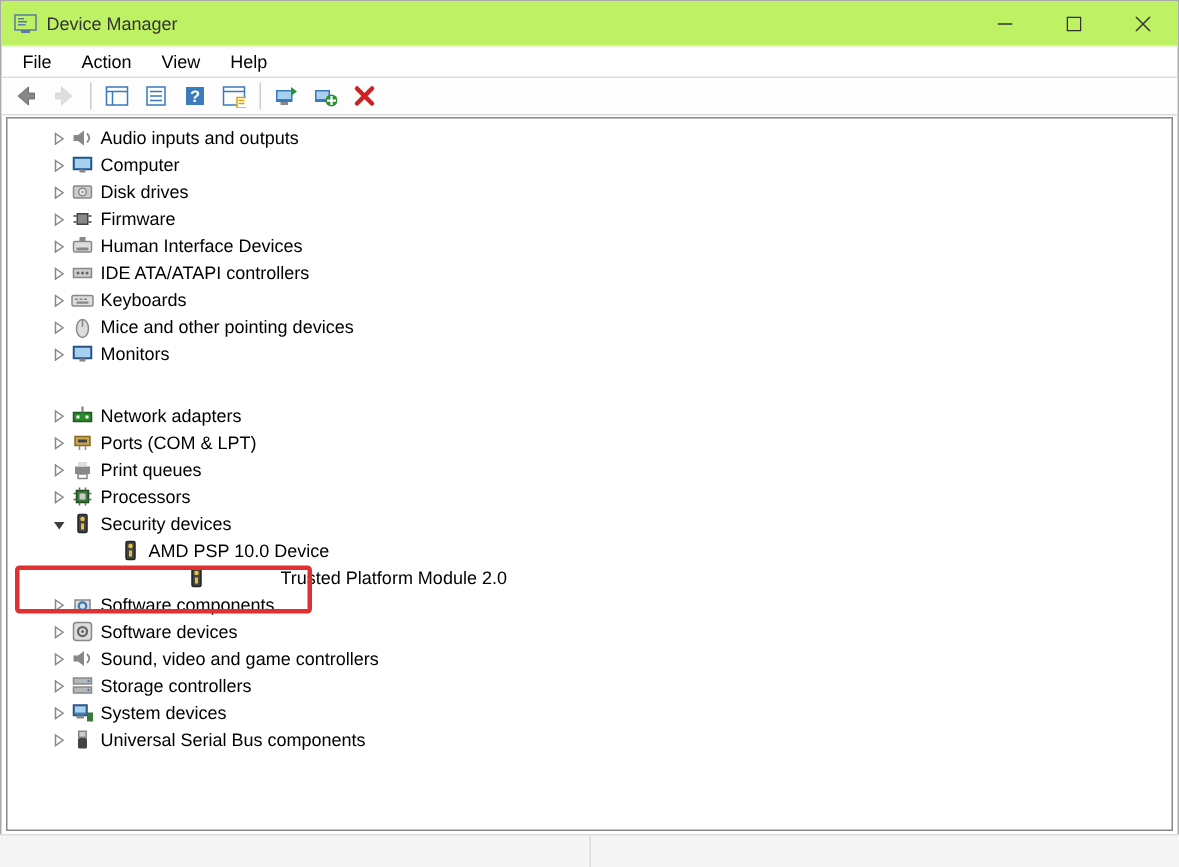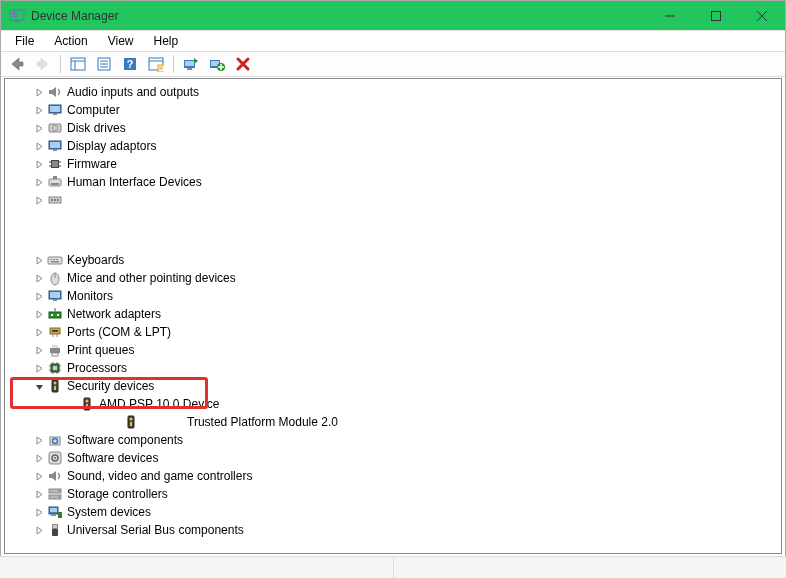--- a/index.html
+++ b/index.html
@@ -1,17 +1,17 @@
 <!DOCTYPE html>
 <html><head>
 <meta charset="utf-8">
 <style>
 * { box-sizing: border-box; margin: 0; padding: 0; }
 body { font-family: "Segoe UI", Tahoma, sans-serif; font-size: 12px; background: #fff; width: 786px; height: 578px; overflow: hidden; border: 1px solid #aaa; }
-.titlebar { height: 30px; display: flex; align-items: center; padding: 0 0 0 8px; background: #22c55e; border-bottom: 1px solid #e5e5e5; }
+.titlebar { height: 30px; display: flex; align-items: center; padding: 0 0 0 8px; background: #bef264; border-bottom: 1px solid #e5e5e5; }
 .titlebar .ticon { width: 16px; height: 16px; margin-right: 6px; }
 .titlebar .title { color: #333; flex: 1; }
 .winbtns { display: flex; height: 100%; }
 .winbtn { width: 46px; display: flex; align-items: center; justify-content: center; color: #555; }
 .winbtn svg { width: 10px; height: 10px; }
 .menubar { height: 20px; display: flex; align-items: center; padding: 0 6px; gap: 4px; }
 .menuitem { padding: 1px 8px; }
 .toolbar { height: 26px; border-top: 1px solid #ddd; border-bottom: 1px solid #ddd; display: flex; align-items: center; padding: 0 4px; gap: 2px; background: #fdfdfd; }
 .tbtn { width: 24px; height: 22px; display: flex; align-items: center; justify-content: center; border: 1px solid transparent; }
 .tbtn svg { width: 16px; height: 16px; }
@@ -171,33 +171,20 @@
         </svg></span>
       <span class="label">Disk drives</span>
     </div>
     <div class="node" style="padding-left: 28px;">
       <span class="arrow">
         <svg viewBox="0 0 9 9">
           <path d="M2 1 L7 4.5 L2 8 Z" fill="none" stroke="#888" stroke-width="1"></path>
         </svg>
       </span>
       <span class="dicon"><svg viewBox="0 0 16 16">
-          <rect x="2" y="3" width="12" height="8" fill="#4a80b8" stroke="#2a5080"></rect>
-          <rect x="3" y="4" width="10" height="6" fill="#a8d0f0"></rect>
-          <rect x="6" y="11" width="4" height="2" fill="#888"></rect>
-        </svg></span>
-      <span class="label">Display adaptors</span>
-    </div>
-    <div class="node" style="padding-left: 28px;">
-      <span class="arrow">
-        <svg viewBox="0 0 9 9">
-          <path d="M2 1 L7 4.5 L2 8 Z" fill="none" stroke="#888" stroke-width="1"></path>
-        </svg>
-      </span>
-      <span class="dicon"><svg viewBox="0 0 16 16">
           <rect x="4" y="4" width="8" height="8" fill="#444"></rect>
           <rect x="5" y="5" width="6" height="6" fill="#888"></rect>
           <line x1="2" y1="6" x2="4" y2="6" stroke="#444"></line>
           <line x1="2" y1="10" x2="4" y2="10" stroke="#444"></line>
           <line x1="12" y1="6" x2="14" y2="6" stroke="#444"></line>
           <line x1="12" y1="10" x2="14" y2="10" stroke="#444"></line>
         </svg></span>
       <span class="label">Firmware</span>
     </div>
     <div class="node" style="padding-left: 28px;">
@@ -218,22 +205,23 @@
         <svg viewBox="0 0 9 9">
           <path d="M2 1 L7 4.5 L2 8 Z" fill="none" stroke="#888" stroke-width="1"></path>
         </svg>
       </span>
       <span class="dicon"><svg viewBox="0 0 16 16">
           <rect x="2" y="5" width="12" height="6" fill="#ccc" stroke="#888"></rect>
           <circle cx="5" cy="8" r="1" fill="#666"></circle>
           <circle cx="8" cy="8" r="1" fill="#666"></circle>
           <circle cx="11" cy="8" r="1" fill="#666"></circle>
         </svg></span>
-    </div>
-    <div class="node" style="padding-left: 28px; margin-top: 42px;">
+      <span class="label">IDE ATA/ATAPI controllers</span>
+    </div>
+    <div class="node" style="padding-left: 28px;">
       <span class="arrow">
         <svg viewBox="0 0 9 9">
           <path d="M2 1 L7 4.5 L2 8 Z" fill="none" stroke="#888" stroke-width="1"></path>
         </svg>
       </span>
       <span class="dicon"><svg viewBox="0 0 16 16">
           <rect x="1" y="5" width="14" height="7" rx="1" fill="#ddd" stroke="#888"></rect>
           <rect x="3" y="7" width="2" height="1" fill="#888"></rect>
           <rect x="6" y="7" width="2" height="1" fill="#888"></rect>
           <rect x="9" y="7" width="2" height="1" fill="#888"></rect>
@@ -259,21 +247,21 @@
           <path d="M2 1 L7 4.5 L2 8 Z" fill="none" stroke="#888" stroke-width="1"></path>
         </svg>
       </span>
       <span class="dicon"><svg viewBox="0 0 16 16">
           <rect x="2" y="3" width="12" height="8" fill="#4a80b8" stroke="#2a5080"></rect>
           <rect x="3" y="4" width="10" height="6" fill="#a8d0f0"></rect>
           <rect x="6" y="11" width="4" height="2" fill="#888"></rect>
         </svg></span>
       <span class="label">Monitors</span>
     </div>
-    <div class="node" style="padding-left: 28px;">
+    <div class="node" style="padding-left: 28px; margin-top: 23px;">
       <span class="arrow">
         <svg viewBox="0 0 9 9">
           <path d="M2 1 L7 4.5 L2 8 Z" fill="none" stroke="#888" stroke-width="1"></path>
         </svg>
       </span>
       <span class="dicon"><svg viewBox="0 0 16 16">
           <rect x="2" y="6" width="12" height="6" fill="#2a8a2a" stroke="#1a5a1a"></rect>
           <rect x="4" y="8" width="2" height="2" fill="#fff"></rect>
           <rect x="10" y="8" width="2" height="2" fill="#fff"></rect>
           <line x1="8" y1="2" x2="8" y2="6" stroke="#888" stroke-width="1.5"></line>

